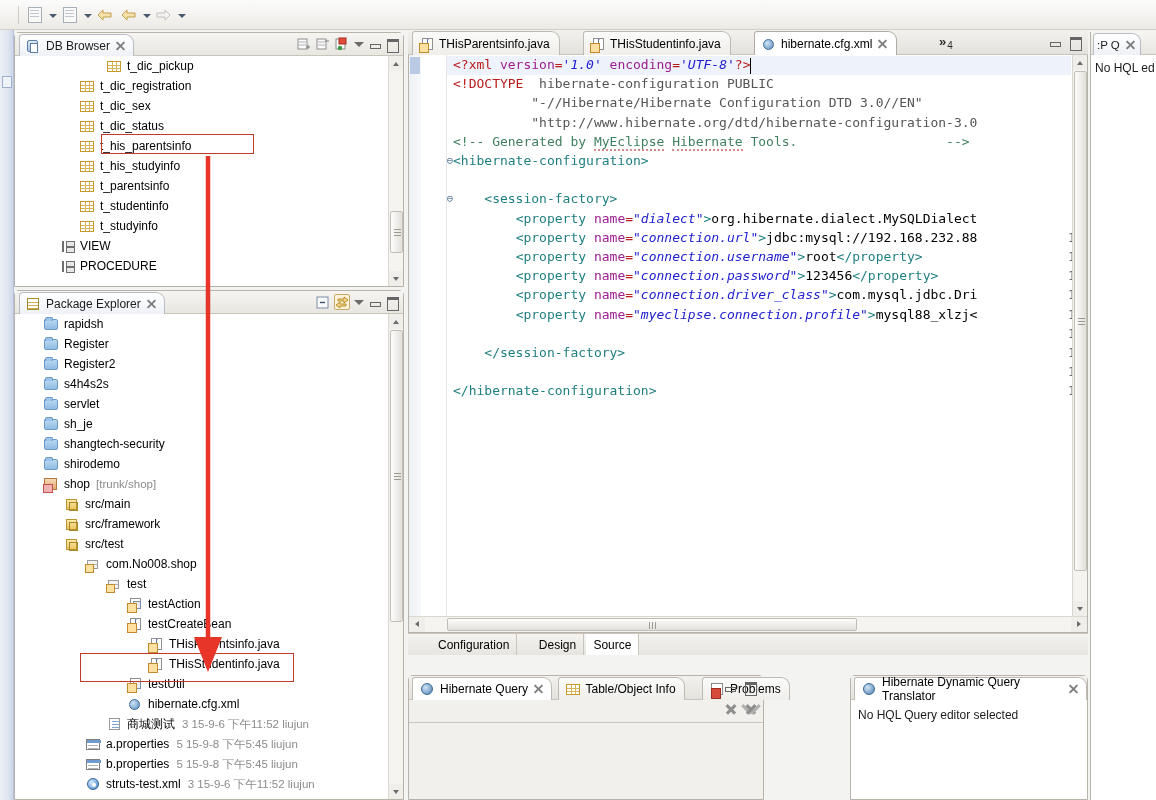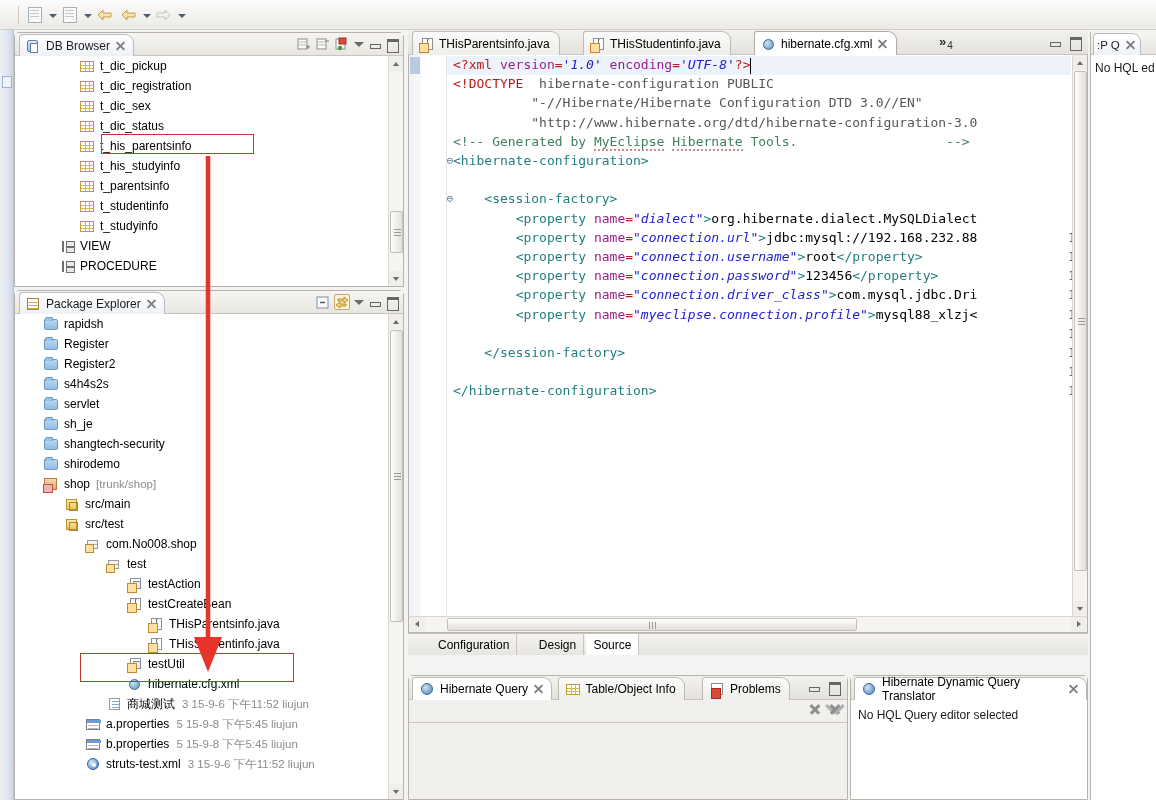--- a/index.html
+++ b/index.html
@@ -473,21 +473,21 @@
               <circle cx="6" cy="12" r="2.2" fill="#3f9a46"></circle>
             </svg>
         </span>
         <span class="tri-ic"></span>
         <span class="min-ic"></span>
         <span class="max-ic"></span>
       </div>
     </div>
     <div class="treebody">
       <div id="dbtree" style="position:absolute; left:0; top:0; right:16px;">
-          <div class="trow" style="padding-left: 64px;">
+          <div class="trow" style="padding-left: 91px;">
             <span class="ic ic-table">
               <i></i>
             </span>
             <span class="tlabel">t_dic_pickup</span>
           </div>
           <div class="trow" style="padding-left: 64px;">
             <span class="ic ic-table">
               <i></i>
             </span>
             <span class="tlabel">t_dic_registration</span>
@@ -637,20 +637,26 @@
               <i></i>
             </span>
             <span class="tlabel">shop</span>
             <span class="sub">[trunk/shop]</span>
           </div>
           <div class="trow" style="padding-left: 49px;">
             <span class="ic ic-pkgfrag">
               <i></i>
             </span>
             <span class="tlabel">src/main</span>
+          </div>
+          <div class="trow" style="padding-left: 49px;">
+            <span class="ic ic-pkgfrag">
+              <i></i>
+            </span>
+            <span class="tlabel">src/framework</span>
           </div>
           <div class="trow" style="padding-left: 49px;">
             <span class="ic ic-pkgfrag">
               <i></i>
             </span>
             <span class="tlabel">src/test</span>
           </div>
           <div class="trow" style="padding-left: 70px;">
             <span class="ic ic-pkg">
               <i></i>
@@ -837,21 +843,21 @@
           <div class="ftab" style="left: 103.8px;">
             <span>Design</span>
           </div>
           <div class="ftab active" style="left: 158.4px;">
             <span>Source</span>
           </div>
         </div>
     </div>
   </div>
 
-  <div class="part" style="left:408px; top:675px; width:440px; height:125px; border:1px solid #b7b3ab; border-radius:5px 5px 0 0;">
+  <div class="part" style="left:408px; top:675px; width:356px; height:125px; border:1px solid #b7b3ab; border-radius:5px 5px 0 0;">
     <div class="bottom-tabbar">
       <div id="btabs">
           <div class="btab active" style="left: 3px;">
             <span class="ic ic-hibq">
               <i></i>
             </span>
             <span class="lbl">Hibernate Query</span>
             <span class="xmark"></span>
           </div>
           <div class="btab" style="left: 148.5px;">

